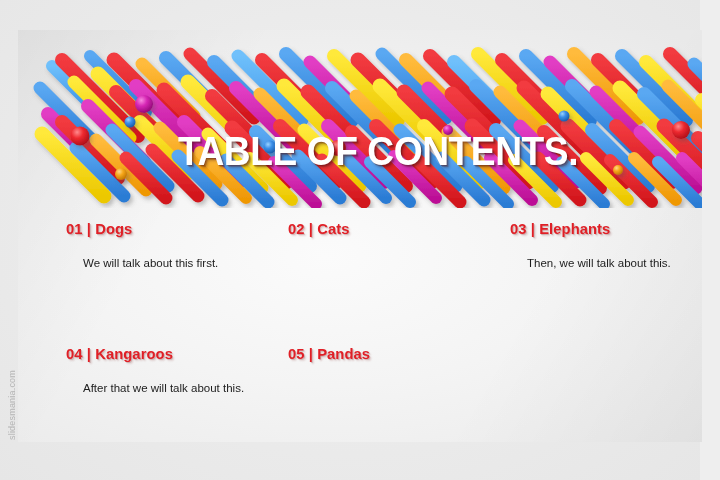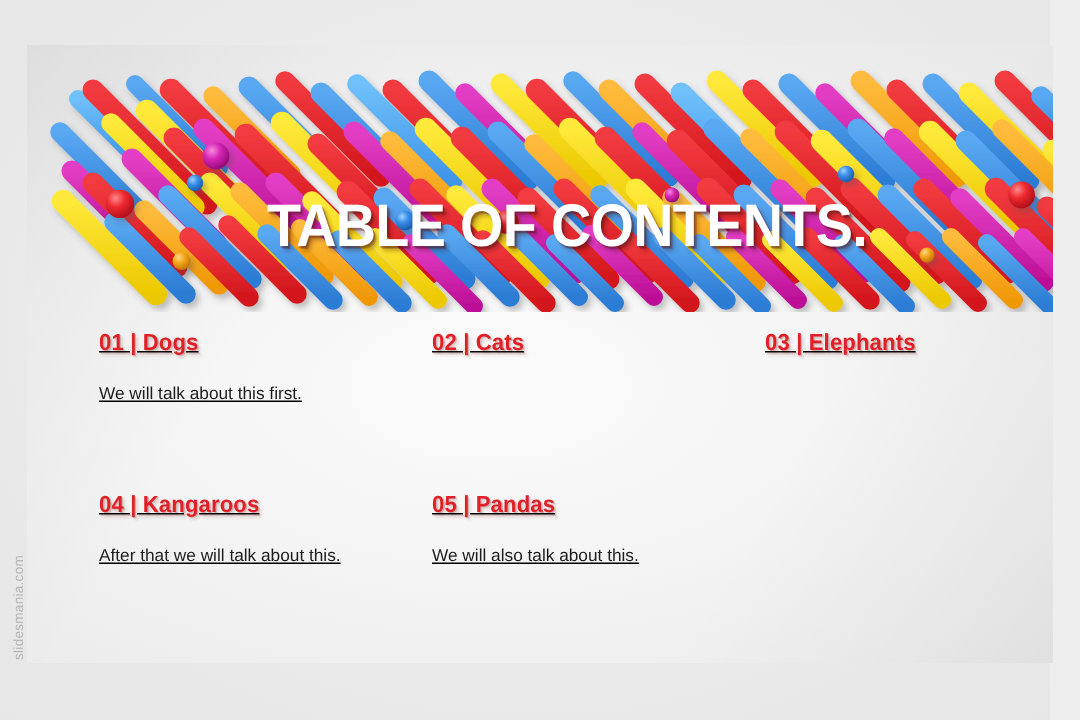--- a/index.html
+++ b/index.html
@@ -98,41 +98,40 @@
     position: absolute;
     left: 48px;
     top: 190px;
     width: 640px;
     z-index: 15;
     display: grid;
     grid-template-columns: 222px 222px 196px;
     grid-template-rows: auto auto;
     row-gap: 56px;
     column-gap: 0px;
-    text-decoration: underline;
   }
   .item { }
   .item-heading {
     font-family: "Liberation Sans Narrow", "Liberation Sans", sans-serif;
     font-weight: bold;
     font-size: 15.5px;
     color: #e01f26;
     letter-spacing: 0.1px;
     margin: 0 0 17px 0;
     transform: scaleX(0.95);
     transform-origin: 0 50%;
     white-space: nowrap;
     text-shadow: 1px 1px 0 rgba(120,30,30,0.22), 2px 2px 2px rgba(120,30,30,0.18);
   }
   .item-desc {
     font-family: "Liberation Sans", sans-serif;
     font-size: 11.5px;
     line-height: 17px;
     color: #1c1c1c;
-    margin: 0;
+    margin: 17px;
     max-width: 178px;
   }
   .item.wide .item-desc { max-width: 200px; }
 </style>
 </head>
 <body>
 
 <div id="canvas">
 
   <div id="slide">
@@ -332,30 +331,30 @@
         <p class="item-heading">01 | Dogs</p>
         <p class="item-desc">We will talk about this first.</p>
       </div>
 
       <div class="item">
         <p class="item-heading">02 | Cats</p>
       </div>
 
       <div class="item">
         <p class="item-heading">03 | Elephants</p>
+        <p class="item-desc">Then, we will talk about this.</p>
       </div>
 
       <div class="item wide">
         <p class="item-heading">04 | Kangaroos</p>
         <p class="item-desc">After that we will talk about this.</p>
       </div>
 
       <div class="item wide">
         <p class="item-heading">05 | Pandas</p>
-        <p class="item-desc">We will also talk about this.</p>
       </div>
 
 
     </div>
 
   </div>
 
   <div id="watermark">slidesmania.com</div>
 
 </div>

